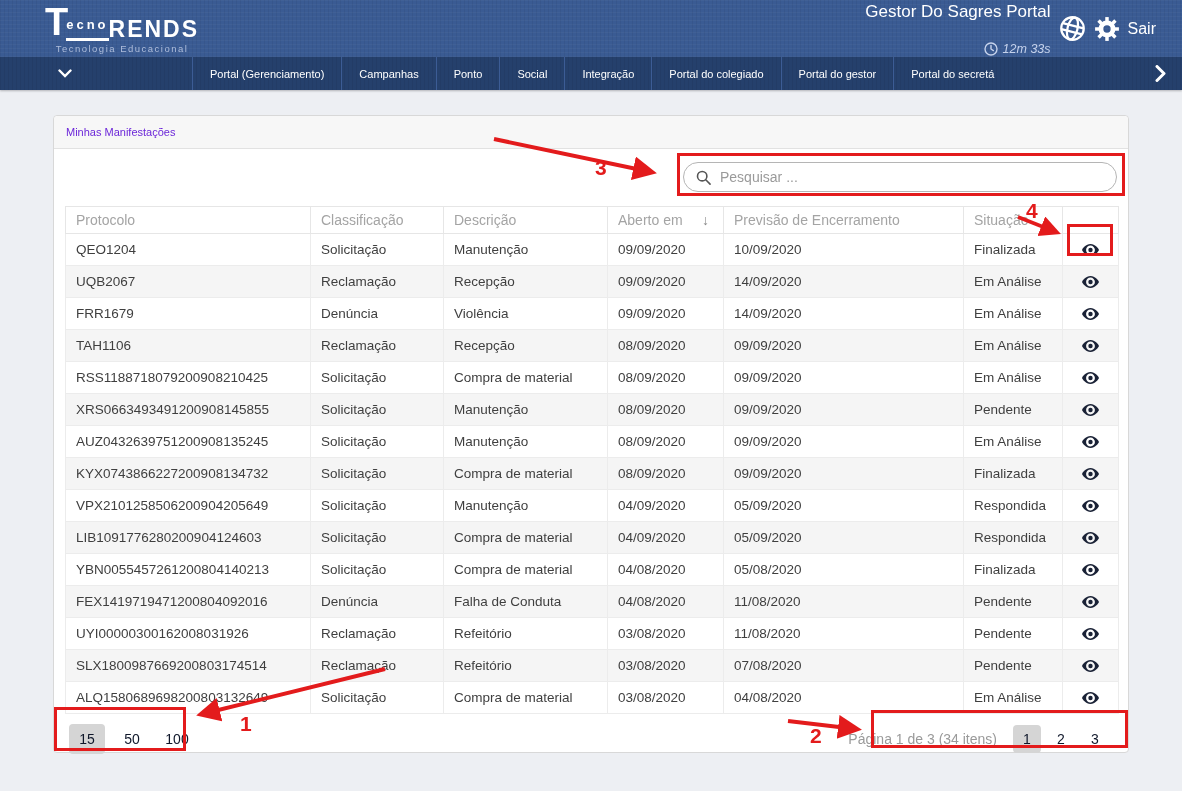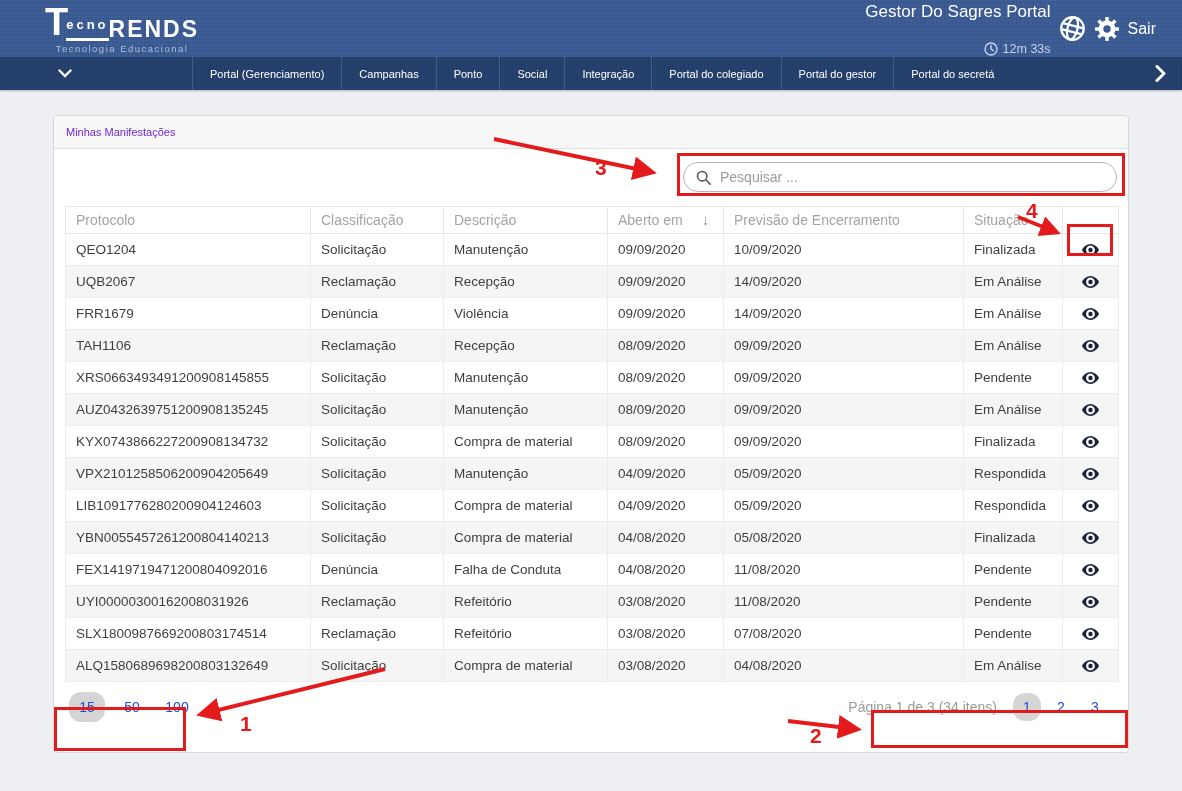--- a/index.html
+++ b/index.html
@@ -27,21 +27,21 @@
   .logo-main { display: flex; align-items: flex-end; }
   .logo-t { font-size: 38px; font-weight: 800; letter-spacing: -2px; }
   .logo-stack { display: flex; flex-direction: row; }
   .logo-ecno { font-size: 13px; font-weight: 700; letter-spacing: 3px; border-bottom: 3px solid #fff; padding-bottom: 1px; }
   .logo-rends { font-size: 23px; font-weight: 800; letter-spacing: 2px; }
   .logo-sub { font-size: 9.5px; color: #aebddb; letter-spacing: 1.5px; margin-top: 3px; text-align: center; }
 
   .topbar-right { margin-left: auto; display: flex; align-items: center; gap: 8px; margin-right: 26px; }
   .user-block { text-align: right; }
   .user-title { font-size: 17px; }
-  .timer-row { display: flex; justify-content: flex-end; align-items: center; gap: 5px; margin-top: 20px; color: #c5d2ec; font-size: 12.5px; }
+  .timer-row { display: flex; justify-content: flex-end; align-items: center; gap: 5px; margin-top: 20px; color: #c5d2ec; font-size: 12.5px; font-style: italic; }
   .icon-btn { display: flex; align-items: center; justify-content: center; cursor: pointer; }
   .logout { font-size: 16px; cursor: pointer; }
 
   
   .navbar {
     height: 33px;
     background-color: #25406c;
     background-image: repeating-linear-gradient(90deg, rgba(0,0,0,.06) 0 1px, transparent 1px 4px);
     display: flex;
     align-items: stretch;
@@ -118,22 +118,22 @@
   tbody tr:nth-child(even) { background: #f5f5f5; }
   td.eye-cell { text-align: center; padding: 0; cursor: pointer; }
   .eye { display: inline-flex; vertical-align: middle; }
 
   
   .panel-footer { display: flex; justify-content: space-between; align-items: center; padding: 10px 11px 0 11px; }
   .size-group { display: flex; gap: 9px; margin-left: 4px; }
   .pg-btn {
     min-width: 36px; height: 30px;
     border: none; background: transparent;
-    font-size: 14px; color: #1d4ed8;
-    border-radius: 12px; cursor: pointer;
+    font-size: 14px; color: #0f172a;
+    border-radius: 4px; cursor: pointer;
     font-family: "Liberation Sans", sans-serif;
   }
   .pg-btn.selected { background: #d5d5d5; }
   .pager { display: flex; align-items: center; gap: 6px; margin-right: 8px; }
   .page-info { color: #9a9a9a; font-size: 14px; margin-right: 10px; }
   .pager .pg-btn { min-width: 28px; height: 28px; }
 
   
   .ann-box { position: absolute; border: 3px solid #e31b1c; z-index: 40; pointer-events: none; }
   .ann-label { position: absolute; color: #e31b1c; font-size: 21px; font-weight: 700; z-index: 41; pointer-events: none; }
@@ -318,20 +318,36 @@
     <td class="eye-cell">
       <span class="eye">
         <svg width="17" height="12" viewBox="0 0 20 14">
                 <path d="M10 0C4.6 0 .9 5 .3 6.3L0 7l.3.7C.9 9 4.6 14 10 14s9.1-5 9.7-6.3L20 7l-.3-.7C19.1 5 15.4 0 10 0zm0 12.2A5.2 5.2 0 1 1 10 1.8a5.2 5.2 0 0 1 0 10.4z" fill="#1a2236"></path>
                 <circle cx="10" cy="7" r="2.6" fill="#1a2236"></circle>
               </svg>
       </span>
     </td>
   </tr>
 
+  <tr>
+    <td>RSS1188718079200908210425</td>
+    <td>Solicitação</td>
+    <td>Compra de material</td>
+    <td>08/09/2020</td>
+    <td>09/09/2020</td>
+    <td>Em Análise</td>
+    <td class="eye-cell">
+      <span class="eye">
+        <svg width="17" height="12" viewBox="0 0 20 14">
+                <path d="M10 0C4.6 0 .9 5 .3 6.3L0 7l.3.7C.9 9 4.6 14 10 14s9.1-5 9.7-6.3L20 7l-.3-.7C19.1 5 15.4 0 10 0zm0 12.2A5.2 5.2 0 1 1 10 1.8a5.2 5.2 0 0 1 0 10.4z" fill="#1a2236"></path>
+                <circle cx="10" cy="7" r="2.6" fill="#1a2236"></circle>
+              </svg>
+      </span>
+    </td>
+  </tr>
 
   <tr>
     <td>XRS0663493491200908145855</td>
     <td>Solicitação</td>
     <td>Manutenção</td>
     <td>08/09/2020</td>
     <td>09/09/2020</td>
     <td>Pendente</td>
     <td class="eye-cell">
       <span class="eye">

